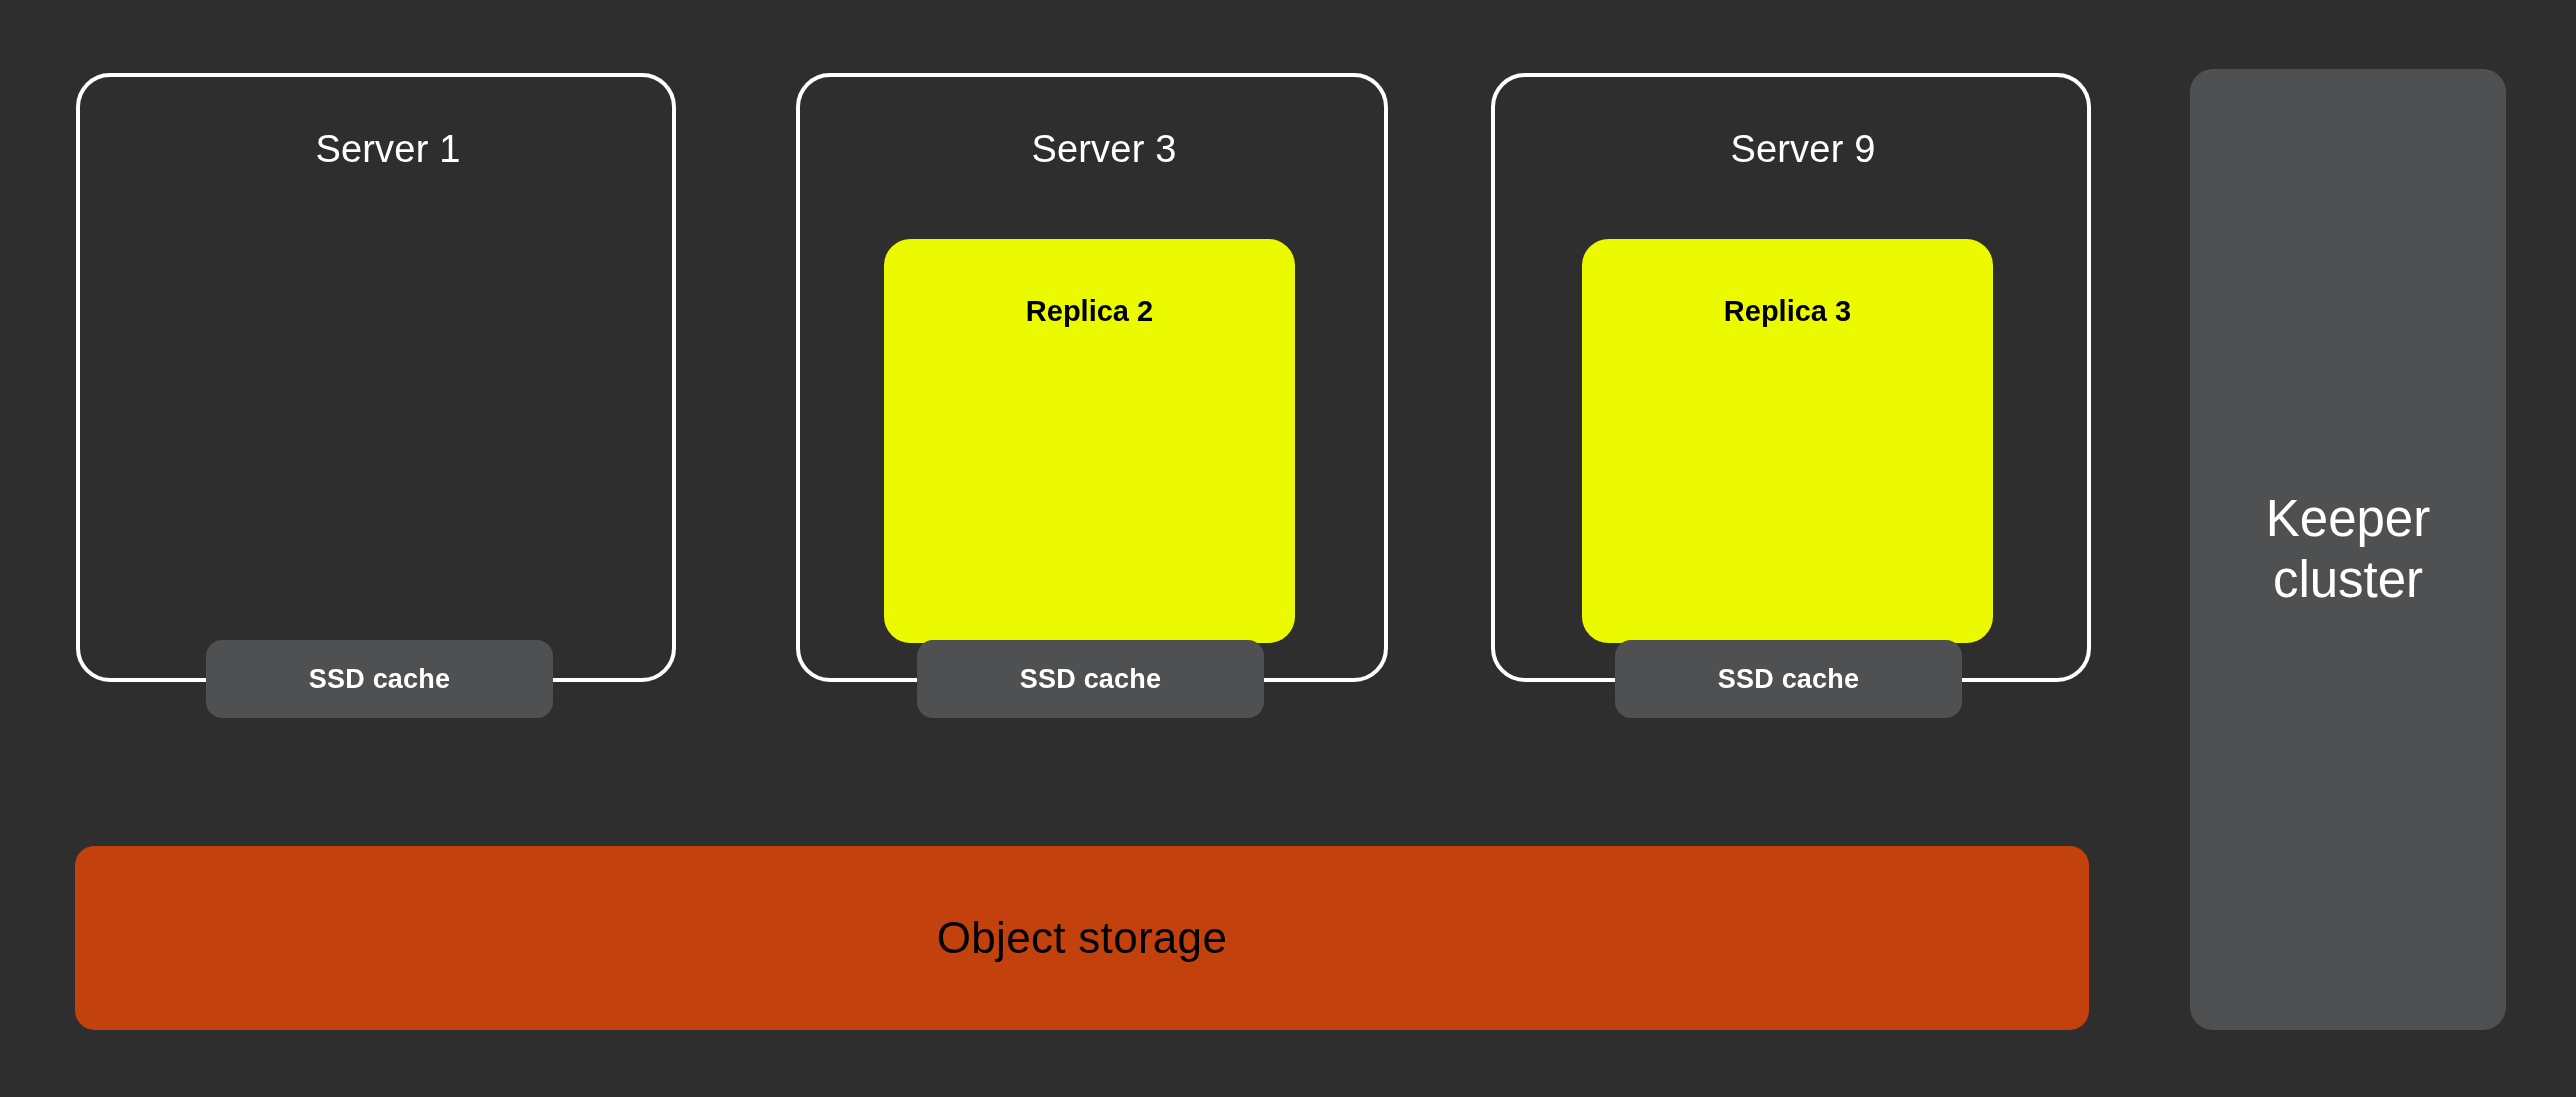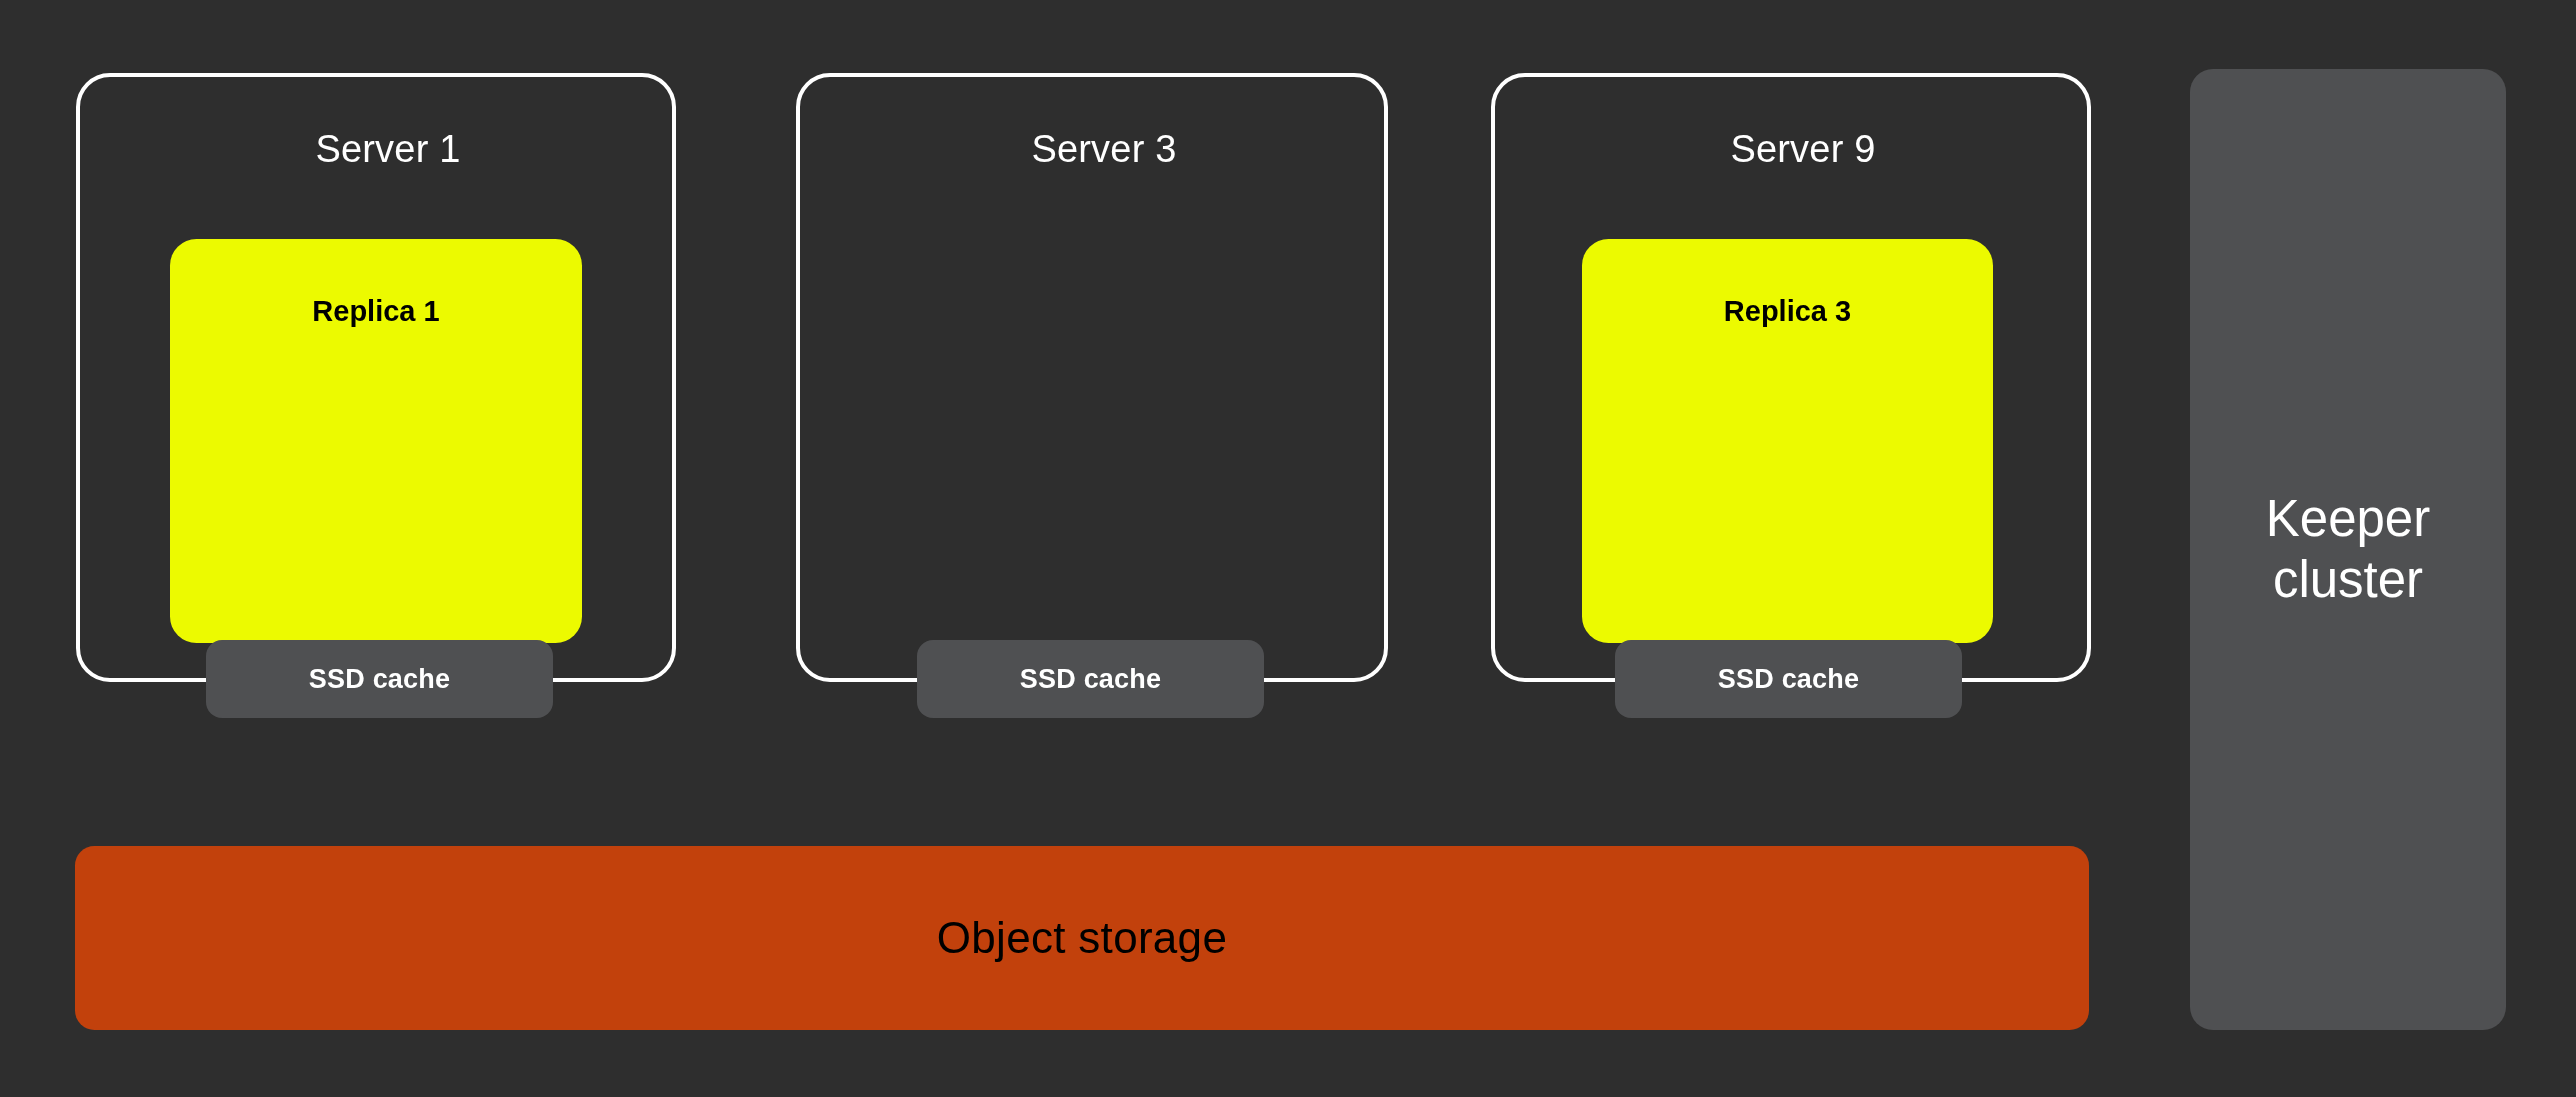--- a/index.html
+++ b/index.html
@@ -129,32 +129,32 @@
 </style>
 </head>
 <body>
 
 <div id="canvas">
 
   <div class="server-frame" style="left:76px; top:73px; width:600px; height:609px;">
     <div class="server-title">Server 1</div>
   </div>
 
-  <div class="replica-box" style="left:170px; top:239px; width:412px; height:404px;">
-    <div class="replica-label">Replica 1</div>
-  </div>
 
   <div class="ssd-box" style="left:206px; top:640px; width:347px; height:78px;">
     <span class="ssd-label">SSD cache</span>
   </div>
 
   <div class="server-frame" style="left:796px; top:73px; width:592px; height:609px;">
     <div class="server-title">Server 3</div>
   </div>
 
+  <div class="replica-box" style="left:884px; top:239px; width:411px; height:404px;">
+    <div class="replica-label">Replica 2</div>
+  </div>
 
   <div class="ssd-box" style="left:917px; top:640px; width:347px; height:78px;">
     <span class="ssd-label">SSD cache</span>
   </div>
 
   <div class="server-frame" style="left:1491px; top:73px; width:600px; height:609px;">
     <div class="server-title">Server 9</div>
   </div>
 
   <div class="replica-box" style="left:1582px; top:239px; width:411px; height:404px;">

